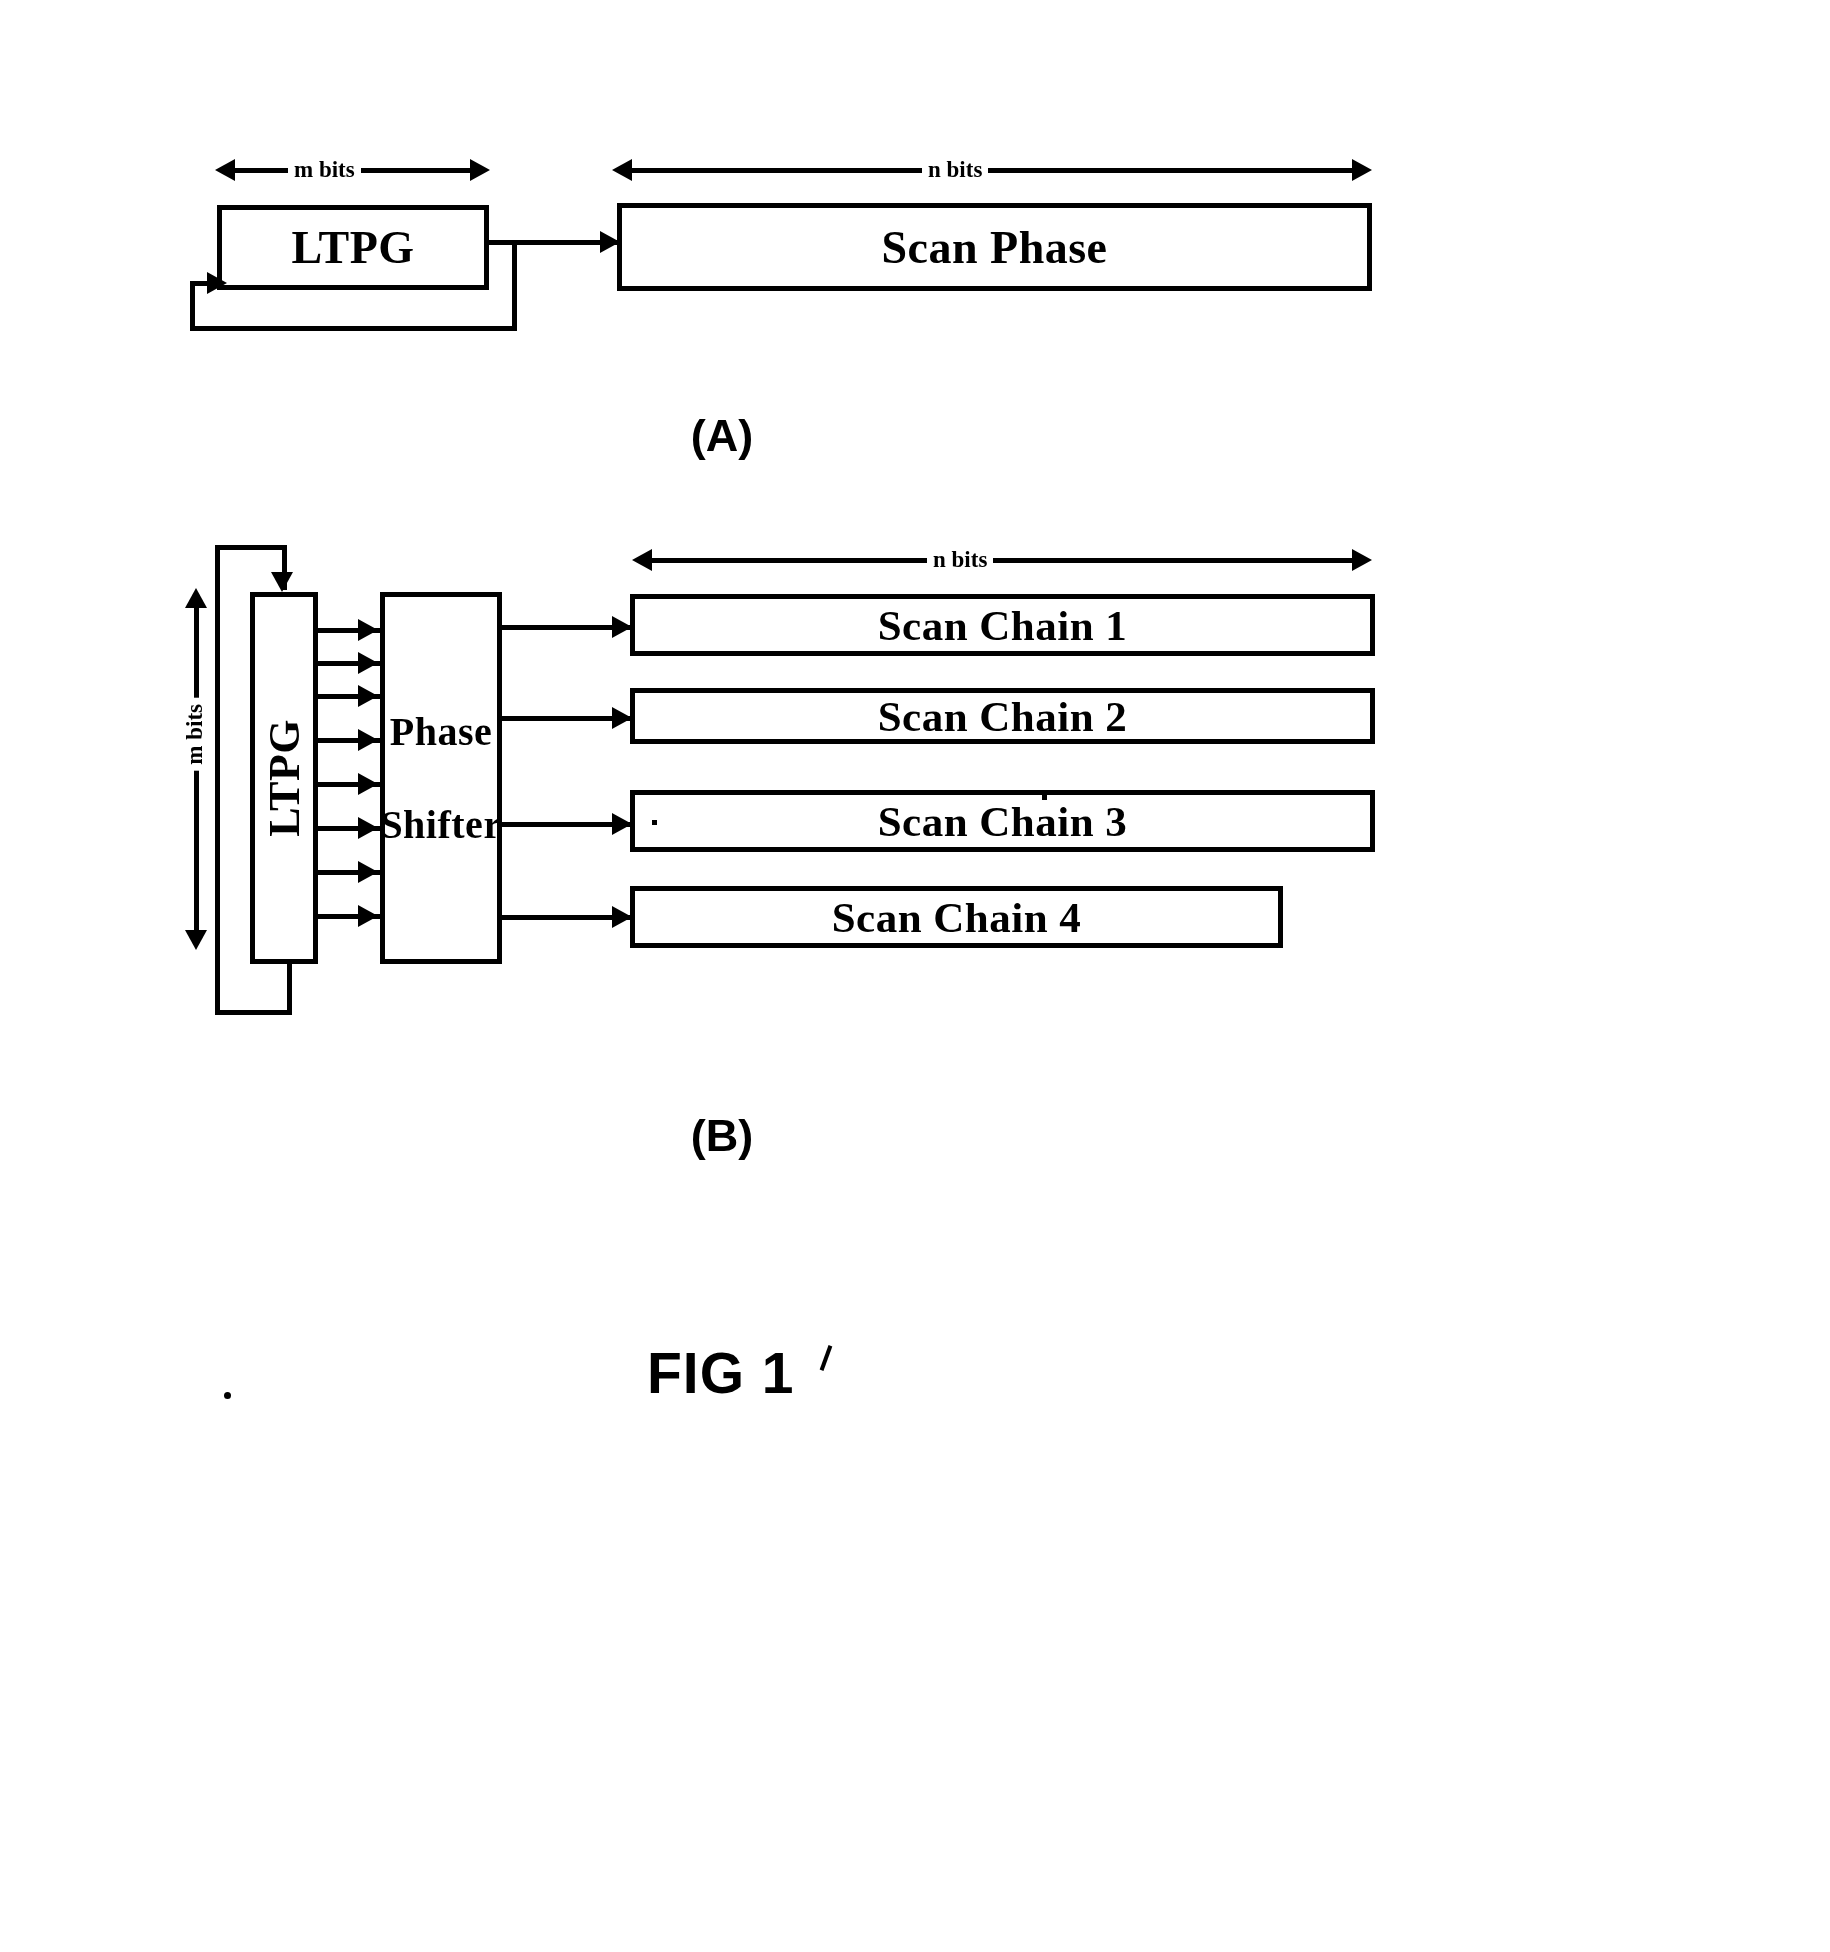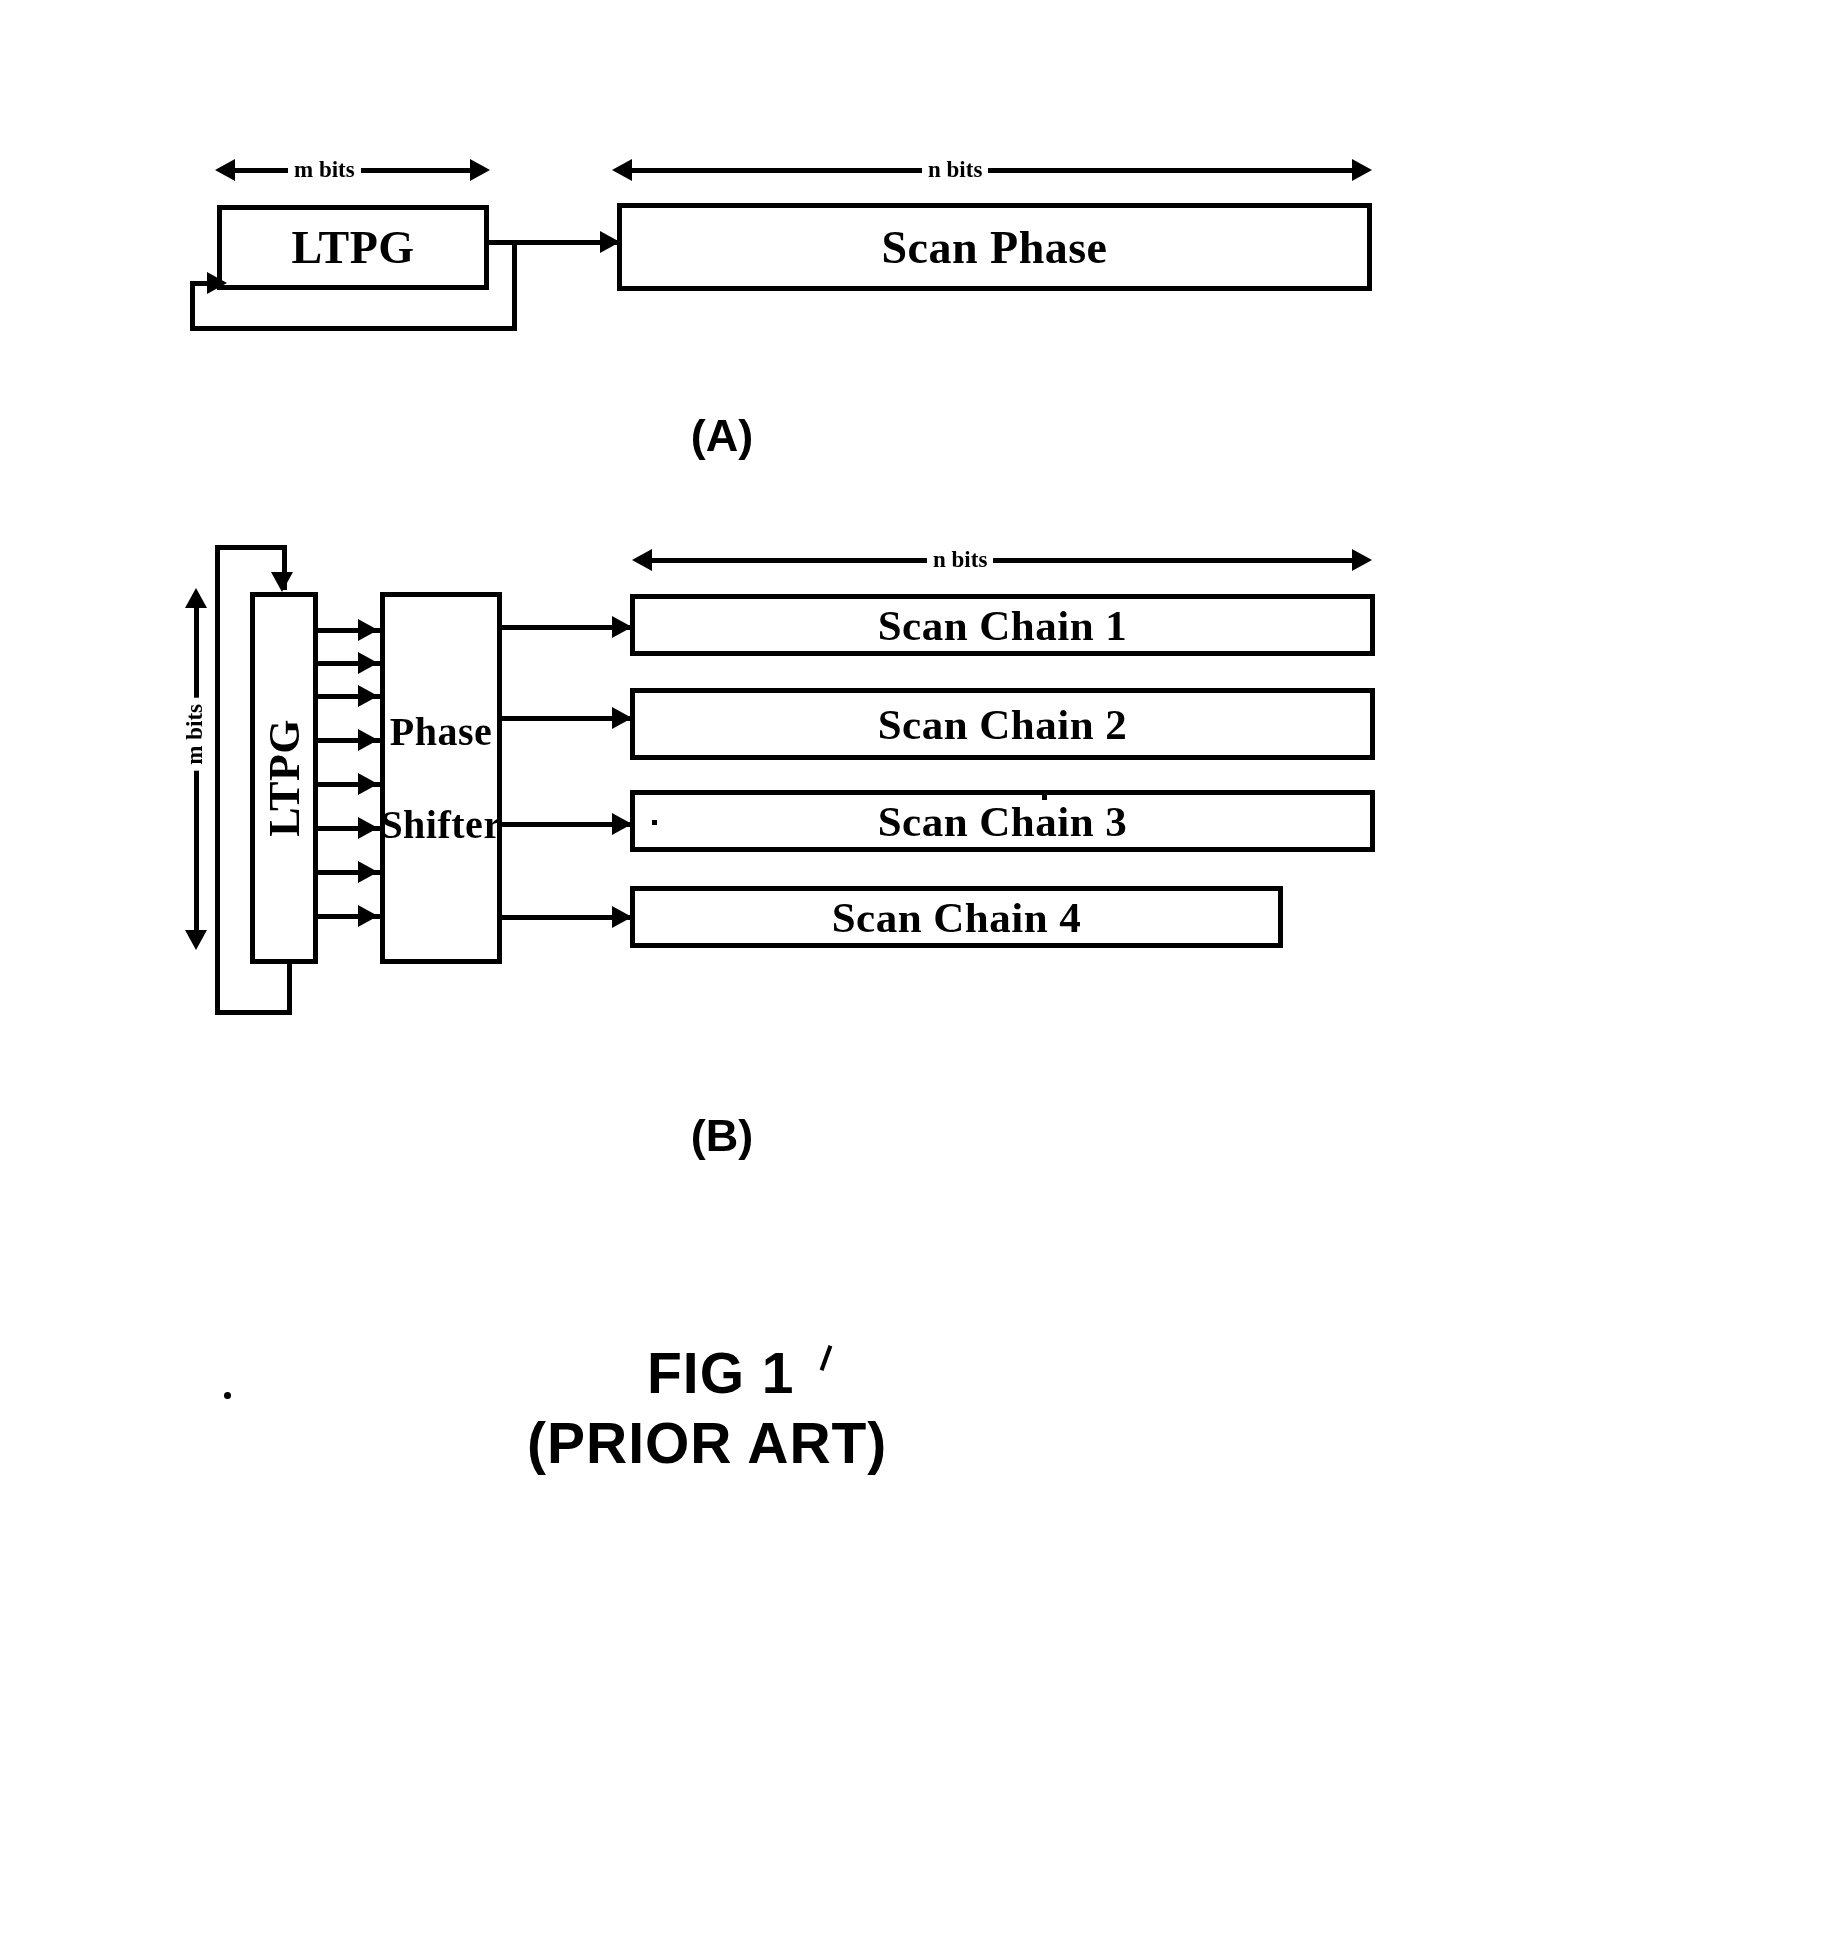--- a/index.html
+++ b/index.html
@@ -249,21 +249,21 @@
     <div class="arrow-l" style="left:620px; top:549px;"></div>
     <div class="arrow-r" style="left:1340px; top:549px;"></div>
     <div class="dim-label" style="left:915px; top:548px;">n bits</div>
 
     <div class="box" style="left:618px; top:594px; width:745px; height:62px;">
       <span class="box-label" style="font-size:43px;">Scan Chain 1</span>
     </div>
     <div class="hline" style="left:490px; top:625px; width:130px;"></div>
     <div class="arrow-r" style="left:600px; top:616px;"></div>
 
-    <div class="box" style="left:618px; top:688px; width:745px; height:72px;">
+    <div class="box" style="left:618px; top:688px; width:745px; height:56px;">
       <span class="box-label" style="font-size:43px;">Scan Chain 2</span>
     </div>
     <div class="hline" style="left:490px; top:716px; width:130px;"></div>
     <div class="arrow-r" style="left:600px; top:707px;"></div>
 
     <div class="box" style="left:618px; top:790px; width:745px; height:62px;">
       <span class="box-label" style="font-size:43px;text-align:center;">Scan Chain 3</span>
     </div>
     <div class="hline" style="left:490px; top:822px; width:130px;"></div>
     <div class="arrow-r" style="left:600px; top:813px;"></div>
@@ -275,17 +275,16 @@
     <div class="arrow-r" style="left:600px; top:906px;"></div>
 
     <div class="speck" style="left:640px; top:820px;"></div>
     <div class="speck" style="left:1030px; top:795px;"></div>
 
     <div class="caption" style="left:650px; top:1110px; width:120px; font-size:45px;">(B)</div>
   </div>
 
   <div class="fig-title" style="left:635px; top:1340px;">FIG 1</div>
   <div class="tick-mark" style="left:812px; top:1345px;"></div>
-  <div class="fig-title" style="left:515px; top:1410px;">(PRIOR ART)</div>
 
   <div class="stray-dot" style="left:212px; top:1392px;"></div>
 
 </div>
 
 </body></html>

